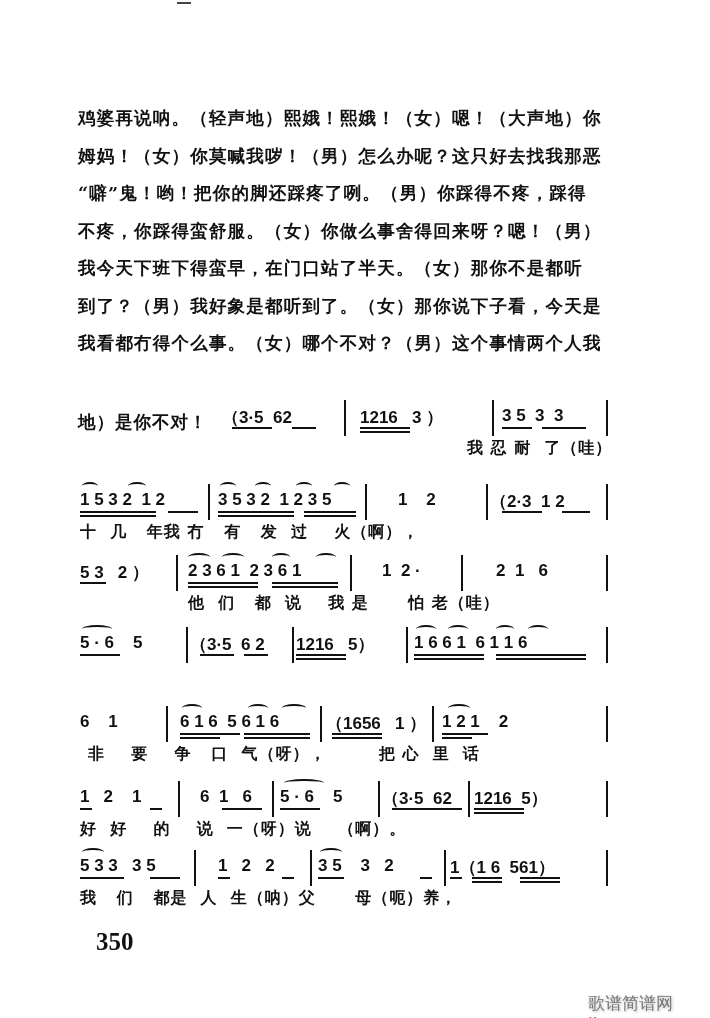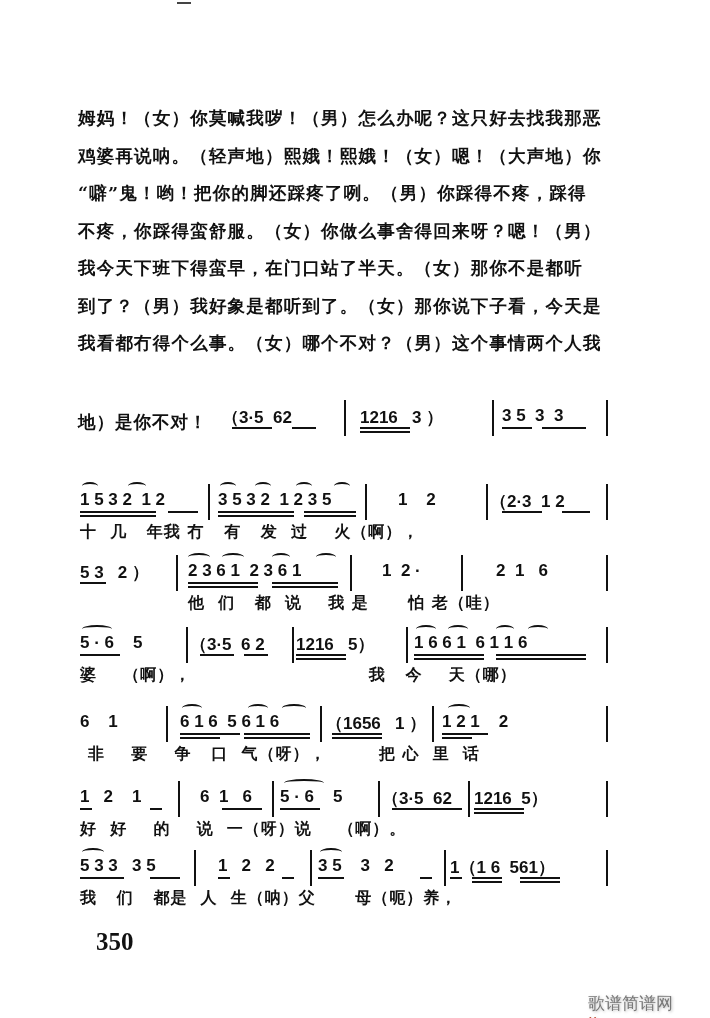--- a/index.html
+++ b/index.html
@@ -18,22 +18,22 @@
   .pageno{position:absolute;left:96px;top:928px;font-family:"Liberation Serif",serif;font-weight:bold;font-size:25px;}
   .wm{position:absolute;left:588px;top:992px;font-size:17px;color:#777;font-family:"DejaVu Serif",serif;text-shadow:1px 1px 3px #bbb;}
   .wm span{color:#c0563a;font-family:"DejaVu Sans",sans-serif;}
 </style>
 </head>
 <body>
 
 <div class="topmark"></div>
 
 <div class="prose">
+  <p>鸡婆再说呐。（轻声地）熙娥！熙娥！（女）嗯！（大声地）你</p>
   <p>姆妈！（女）你莫喊我哕！（男）怎么办呢？这只好去找我那恶</p>
-  <p>鸡婆再说呐。（轻声地）熙娥！熙娥！（女）嗯！（大声地）你</p>
   <p>“噼”鬼！哟！把你的脚还踩疼了咧。（男）你踩得不疼，踩得</p>
   <p>不疼，你踩得蛮舒服。（女）你做么事舍得回来呀？嗯！（男）</p>
   <p>我今天下班下得蛮早，在门口站了半天。（女）那你不是都听</p>
   <p>到了？（男）我好象是都听到了。（女）那你说下子看，今天是</p>
   <p>我看都冇得个么事。（女）哪个不对？（男）这个事情两个人我</p>
 </div>
 
 <div class="row" style="top:400px;height:60px">
   <span class="ly" style="left:78px;top:10px;font-size:17.5px">地）是你不对！</span>
   <span class="nt" style="left:222px;top:6px">（3·5  62</span>
@@ -41,20 +41,21 @@
   <span class="nt" style="left:360px;top:6px">1216   3 ）</span>
   <div class="bar" style="left:492px;top:0;height:36px"></div>
   <span class="nt" style="left:502px;top:6px">3 5  3  3</span>
   <div class="bar" style="left:606px;top:0;height:36px"></div>
   <div class="ul" style="left:232px;top:27px;width:40px"></div>
   <div class="ul" style="left:292px;top:27px;width:24px"></div>
   <div class="ul" style="left:360px;top:27px;width:50px"></div>
   <div class="ul" style="left:360px;top:31px;width:50px"></div>
   <div class="ul" style="left:502px;top:27px;width:30px"></div>
   <div class="ul" style="left:542px;top:27px;width:44px"></div>
+  <span class="ly" style="left:467px;top:38px">我 忍 耐  了（哇）</span>
 </div>
 
 <div class="row" style="top:480px;height:60px">
   <div class="slur" style="left:82px;top:2px;width:16px"></div>
   <div class="slur" style="left:128px;top:2px;width:18px"></div>
   <span class="nt" style="left:80px;top:10px">1 5 3 2  1 2</span>
   <div class="bar" style="left:208px;top:4px;height:36px"></div>
   <div class="slur" style="left:220px;top:2px;width:16px"></div>
   <div class="slur" style="left:255px;top:2px;width:16px"></div>
   <div class="slur" style="left:296px;top:2px;width:16px"></div>
@@ -114,21 +115,20 @@
   <div class="bar" style="left:606px;top:2px;height:36px"></div>
   <div class="ul" style="left:80px;top:29px;width:40px"></div>
   <div class="ul" style="left:200px;top:29px;width:34px"></div>
   <div class="ul" style="left:244px;top:29px;width:24px"></div>
   <div class="ul" style="left:296px;top:29px;width:50px"></div>
   <div class="ul" style="left:296px;top:33px;width:50px"></div>
   <div class="ul" style="left:414px;top:29px;width:70px"></div>
   <div class="ul" style="left:414px;top:33px;width:70px"></div>
   <div class="ul" style="left:496px;top:29px;width:90px"></div>
   <div class="ul" style="left:496px;top:33px;width:90px"></div>
-  <span class="ly" style="left:80px;top:40px">婆    （啊），                           我   今    天（哪）</span>
 </div>
 
 <div class="row" style="top:698px;height:60px">
   <span class="nt" style="left:80px;top:14px">6    1</span>
   <div class="bar" style="left:166px;top:8px;height:36px"></div>
   <div class="slur" style="left:182px;top:6px;width:20px"></div>
   <div class="slur" style="left:248px;top:6px;width:20px"></div>
   <div class="slur" style="left:282px;top:6px;width:24px"></div>
   <span class="nt" style="left:180px;top:14px">6 1 6  5 6 1 6</span>
   <div class="bar" style="left:320px;top:8px;height:36px"></div>

